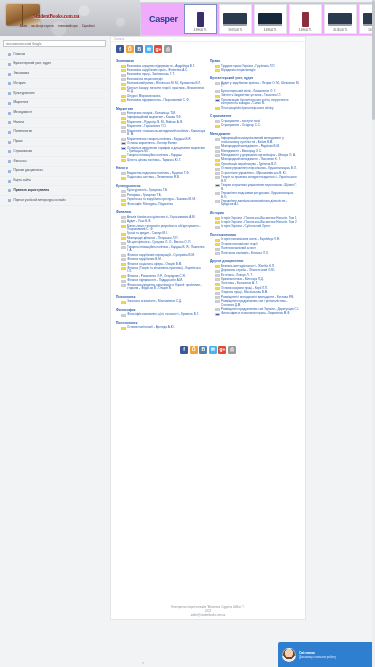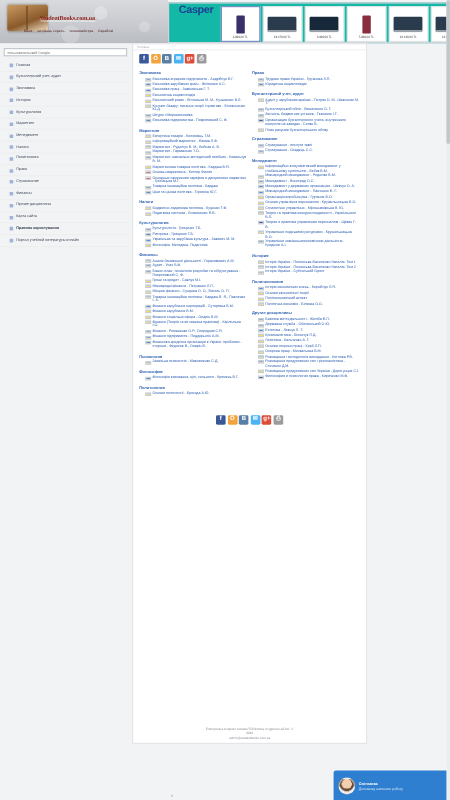--- a/index.html
+++ b/index.html
@@ -8,21 +8,21 @@
     font-family: "Liberation Sans", sans-serif;
     background:#f2f3f5;
     font-size:3.1px;
     color:#333;
     -webkit-font-smoothing:none;
   }
   a { color:#2a5db0; text-decoration:none; }
 
   
   .ad-bar{ position:absolute; left:140px; top:2px; width:235px; height:34px;
-    background:#14b8a6; border:1px solid #d0d3d7; display:flex; }
+    background:#f0abfc; border:1px solid #d0d3d7; display:flex; align-items:center; }
   .ad-brand{ font-size:9px; font-weight:bold; color:#1c3f94; letter-spacing:-0.3px;
     padding:0 6px 0 8px; font-family:"Liberation Sans",sans-serif;}
   .ad-items{ display:flex; gap:2px; align-items:flex-end; }
   .ad-card{ width:33px; height:30px; background:#fff; border:1px solid #e2e4e7;
     display:flex; flex-direction:column; align-items:center; justify-content:flex-end; padding-bottom:1px;}
   .ad-card.sel{ border:1px solid #7b8dc4; }
   .ad-thumb{ width:100%; height:20px; display:flex; align-items:center; justify-content:center;}
   .ph{ width:7px; height:15px; border-radius:1px; }
   .lp{ width:24px; height:13px; border-radius:1px; border-bottom:2px solid #9aa0a8;}
   .ad-price{ font-size:2.6px; color:#555; letter-spacing:-0.1px; white-space:nowrap;}

